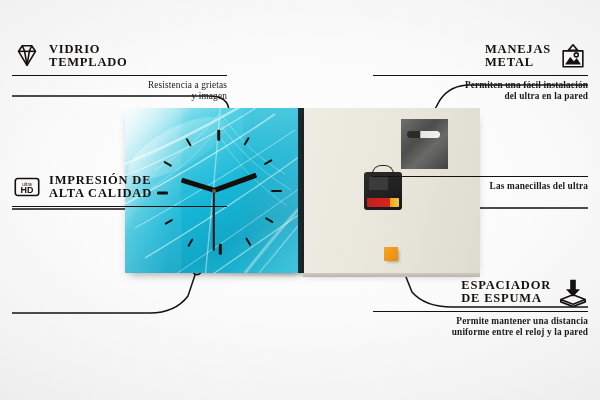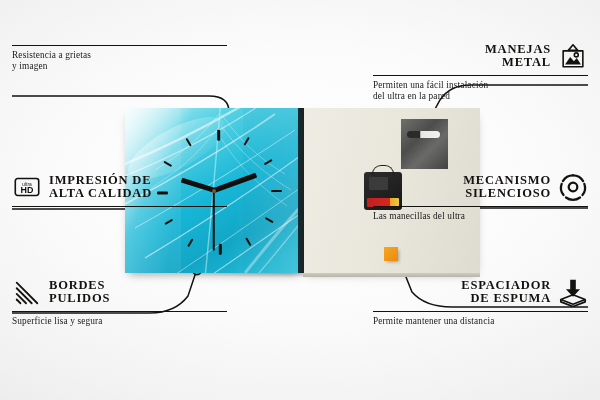--- a/index.html
+++ b/index.html
@@ -17,27 +17,27 @@
   .feat{position:absolute;width:215px;}
   .feat .head{display:flex;align-items:center;gap:7px;}
   .feat.left .head{justify-content:flex-start;}
   .feat.right .head{justify-content:flex-end;}
   .ficon{flex:0 0 auto;width:30px;height:30px;display:block;}
   .ftitle{
     font-family:"Liberation Serif",serif;
     font-weight:bold;font-size:12.5px;line-height:13.5px;
     letter-spacing:0.8px;color:#14120f;text-transform:uppercase;
   }
-  .feat.right .ftitle{text-align:right;}
+  .feat.right .ftitle{text-align:left;}
   .rule{height:1.4px;background:#14120f;margin:3.5px 0 4px 0;width:100%;}
   .fdesc{
     font-family:"Liberation Serif",serif;
-    font-size:9.3px;line-height:11px;color:#1a1a1a;letter-spacing:0.15px;
-  }
-  .feat.right .fdesc{}
+    font-size:9.3px;line-height:11px;color:#1a1a1a;letter-spacing:0.15px;text-align:right;
+  }
+  .feat.right .fdesc{font-weight:bold;}
 
   #f-vidrio{left:12px;top:41px;}
   #f-impresion{left:12px;top:172px;}
   #f-bordes{left:12px;top:277px;}
   #f-manejas{left:373px;top:41px;}
   #f-mecanismo{left:373px;top:172px;}
   #f-espaciador{left:373px;top:277px;}
 
   
   #wires{position:absolute;left:0;top:0;width:600px;height:400px;pointer-events:none;}
@@ -186,20 +186,34 @@
         <div class="label"></div>
       </div>
       <div id="foam"></div>
       <div class="botedge"></div>
     </div>
 
     <div id="seam"></div>
   </div>
 
   <div class="feat left" id="f-vidrio">
+    <div class="head">
+      <svg class="ficon" viewBox="0 0 32 32">
+        <g fill="none" stroke="#14120f" stroke-width="1.7" stroke-linejoin="round">
+          <path d="M7,11 L11,5 L21,5 L25,11 L16,26 Z"></path>
+          <path d="M7,11 L25,11"></path>
+            <path d="M11,5 L13.5,11 L16,26"></path>
+            <path d="M21,5 L18.5,11 L16,26"></path>
+        </g>
+      </svg>
+      <div class="ftitle">
+        <div>VIDRIO</div>
+        <div>TEMPLADO</div>
+      </div>
+    </div>
     <div class="rule"></div>
     <div class="fdesc">
       <div>Resistencia a grietas</div>
       <div>y imagen</div>
     </div>
   </div>
 
   <div class="feat left" id="f-impresion">
     <div class="head">
       <svg class="ficon" viewBox="0 0 32 32">
@@ -208,40 +222,20 @@
         <text x="16" y="22.6" text-anchor="middle" font-family="Liberation Sans, sans-serif" font-size="9.5" font-weight="bold" fill="#14120f">HD</text>
       </svg>
       <div class="ftitle">
         <div>IMPRESIÓN DE</div>
         <div>ALTA CALIDAD</div>
       </div>
     </div>
     <div class="rule"></div>
   </div>
 
-  <div class="feat left" id="f-bordes">
-    <div class="head">
-      <svg class="ficon" viewBox="0 0 32 32">
-        <g stroke="#14120f" stroke-width="1.9" stroke-linecap="round">
-          <line x1="5" y1="6" x2="27" y2="28"></line>
-          <line x1="5" y1="12" x2="21" y2="28"></line>
-          <line x1="5" y1="18" x2="15" y2="28"></line>
-          <line x1="5" y1="24" x2="9" y2="28"></line>
-        </g>
-      </svg>
-      <div class="ftitle">
-        <div>BORDES</div>
-        <div>PULIDOS</div>
-      </div>
-    </div>
-    <div class="rule"></div>
-    <div class="fdesc">
-      <div>Superficie lisa y segura</div>
-    </div>
-  </div>
 
   <div class="feat right" id="f-manejas">
     <div class="head">
       <div class="ftitle">
         <div>MANEJAS</div>
         <div>METAL</div>
       </div>
       <svg class="ficon" viewBox="0 0 32 32">
         <g fill="none" stroke="#14120f" stroke-width="1.7" stroke-linejoin="round">
           <path d="M16,4 L11,10 L21,10 Z"></path>
@@ -252,36 +246,20 @@
       </svg>
     </div>
     <div class="rule"></div>
     <div class="fdesc">
       <div>Permiten una fácil instalación</div>
       <div>del ultra en la pared</div>
     </div>
   </div>
 
   <div class="feat right" id="f-mecanismo">
-    <div class="head">
-      <div class="ftitle">
-        <div>MECANISMO</div>
-        <div>SILENCIOSO</div>
-      </div>
-      <svg class="ficon" viewBox="0 0 32 32">
-        <g fill="none" stroke="#14120f" stroke-width="2.4" stroke-linecap="round">
-          <path d="M16,3.5 a12.5,12.5 0 0,1 10.8,6.2"></path>
-          <path d="M28.1,12.6 a12.5,12.5 0 0,1 -2.0,12.0"></path>
-          <path d="M23.5,27.2 a12.5,12.5 0 0,1 -15.0,0"></path>
-          <path d="M5.9,24.6 a12.5,12.5 0 0,1 -2.0,-12.0"></path>
-          <path d="M5.2,9.7 a12.5,12.5 0 0,1 10.8,-6.2"></path>
-        </g>
-        <circle cx="16" cy="16" r="4.6" fill="none" stroke="#14120f" stroke-width="2.4"></circle>
-      </svg>
-    </div>
     <div class="rule"></div>
     <div class="fdesc">
       <div>Las manecillas del ultra</div>
     </div>
   </div>
 
   <div class="feat right" id="f-espaciador">
     <div class="head">
       <div class="ftitle">
         <div>ESPACIADOR</div>
@@ -289,16 +267,17 @@
       </div>
       <svg class="ficon" viewBox="0 0 32 32">
         <path d="M13,3 L19,3 L19,13 L23.5,13 L16,21 L8.5,13 L13,13 Z" fill="#14120f"></path>
         <path d="M16,19 L29,24 L16,29 L3,24 Z" fill="none" stroke="#14120f" stroke-width="1.8" stroke-linejoin="round"></path>
         <path d="M3,24 L3,26.5 L16,31.5 L29,26.5 L29,24" fill="none" stroke="#14120f" stroke-width="1.8" stroke-linejoin="round"></path>
       </svg>
     </div>
     <div class="rule"></div>
     <div class="fdesc">
       <div>Permite mantener una distancia</div>
+      <div>uniforme entre el reloj y la pared</div>
     </div>
   </div>
 
 </div>
 
 </body></html>

